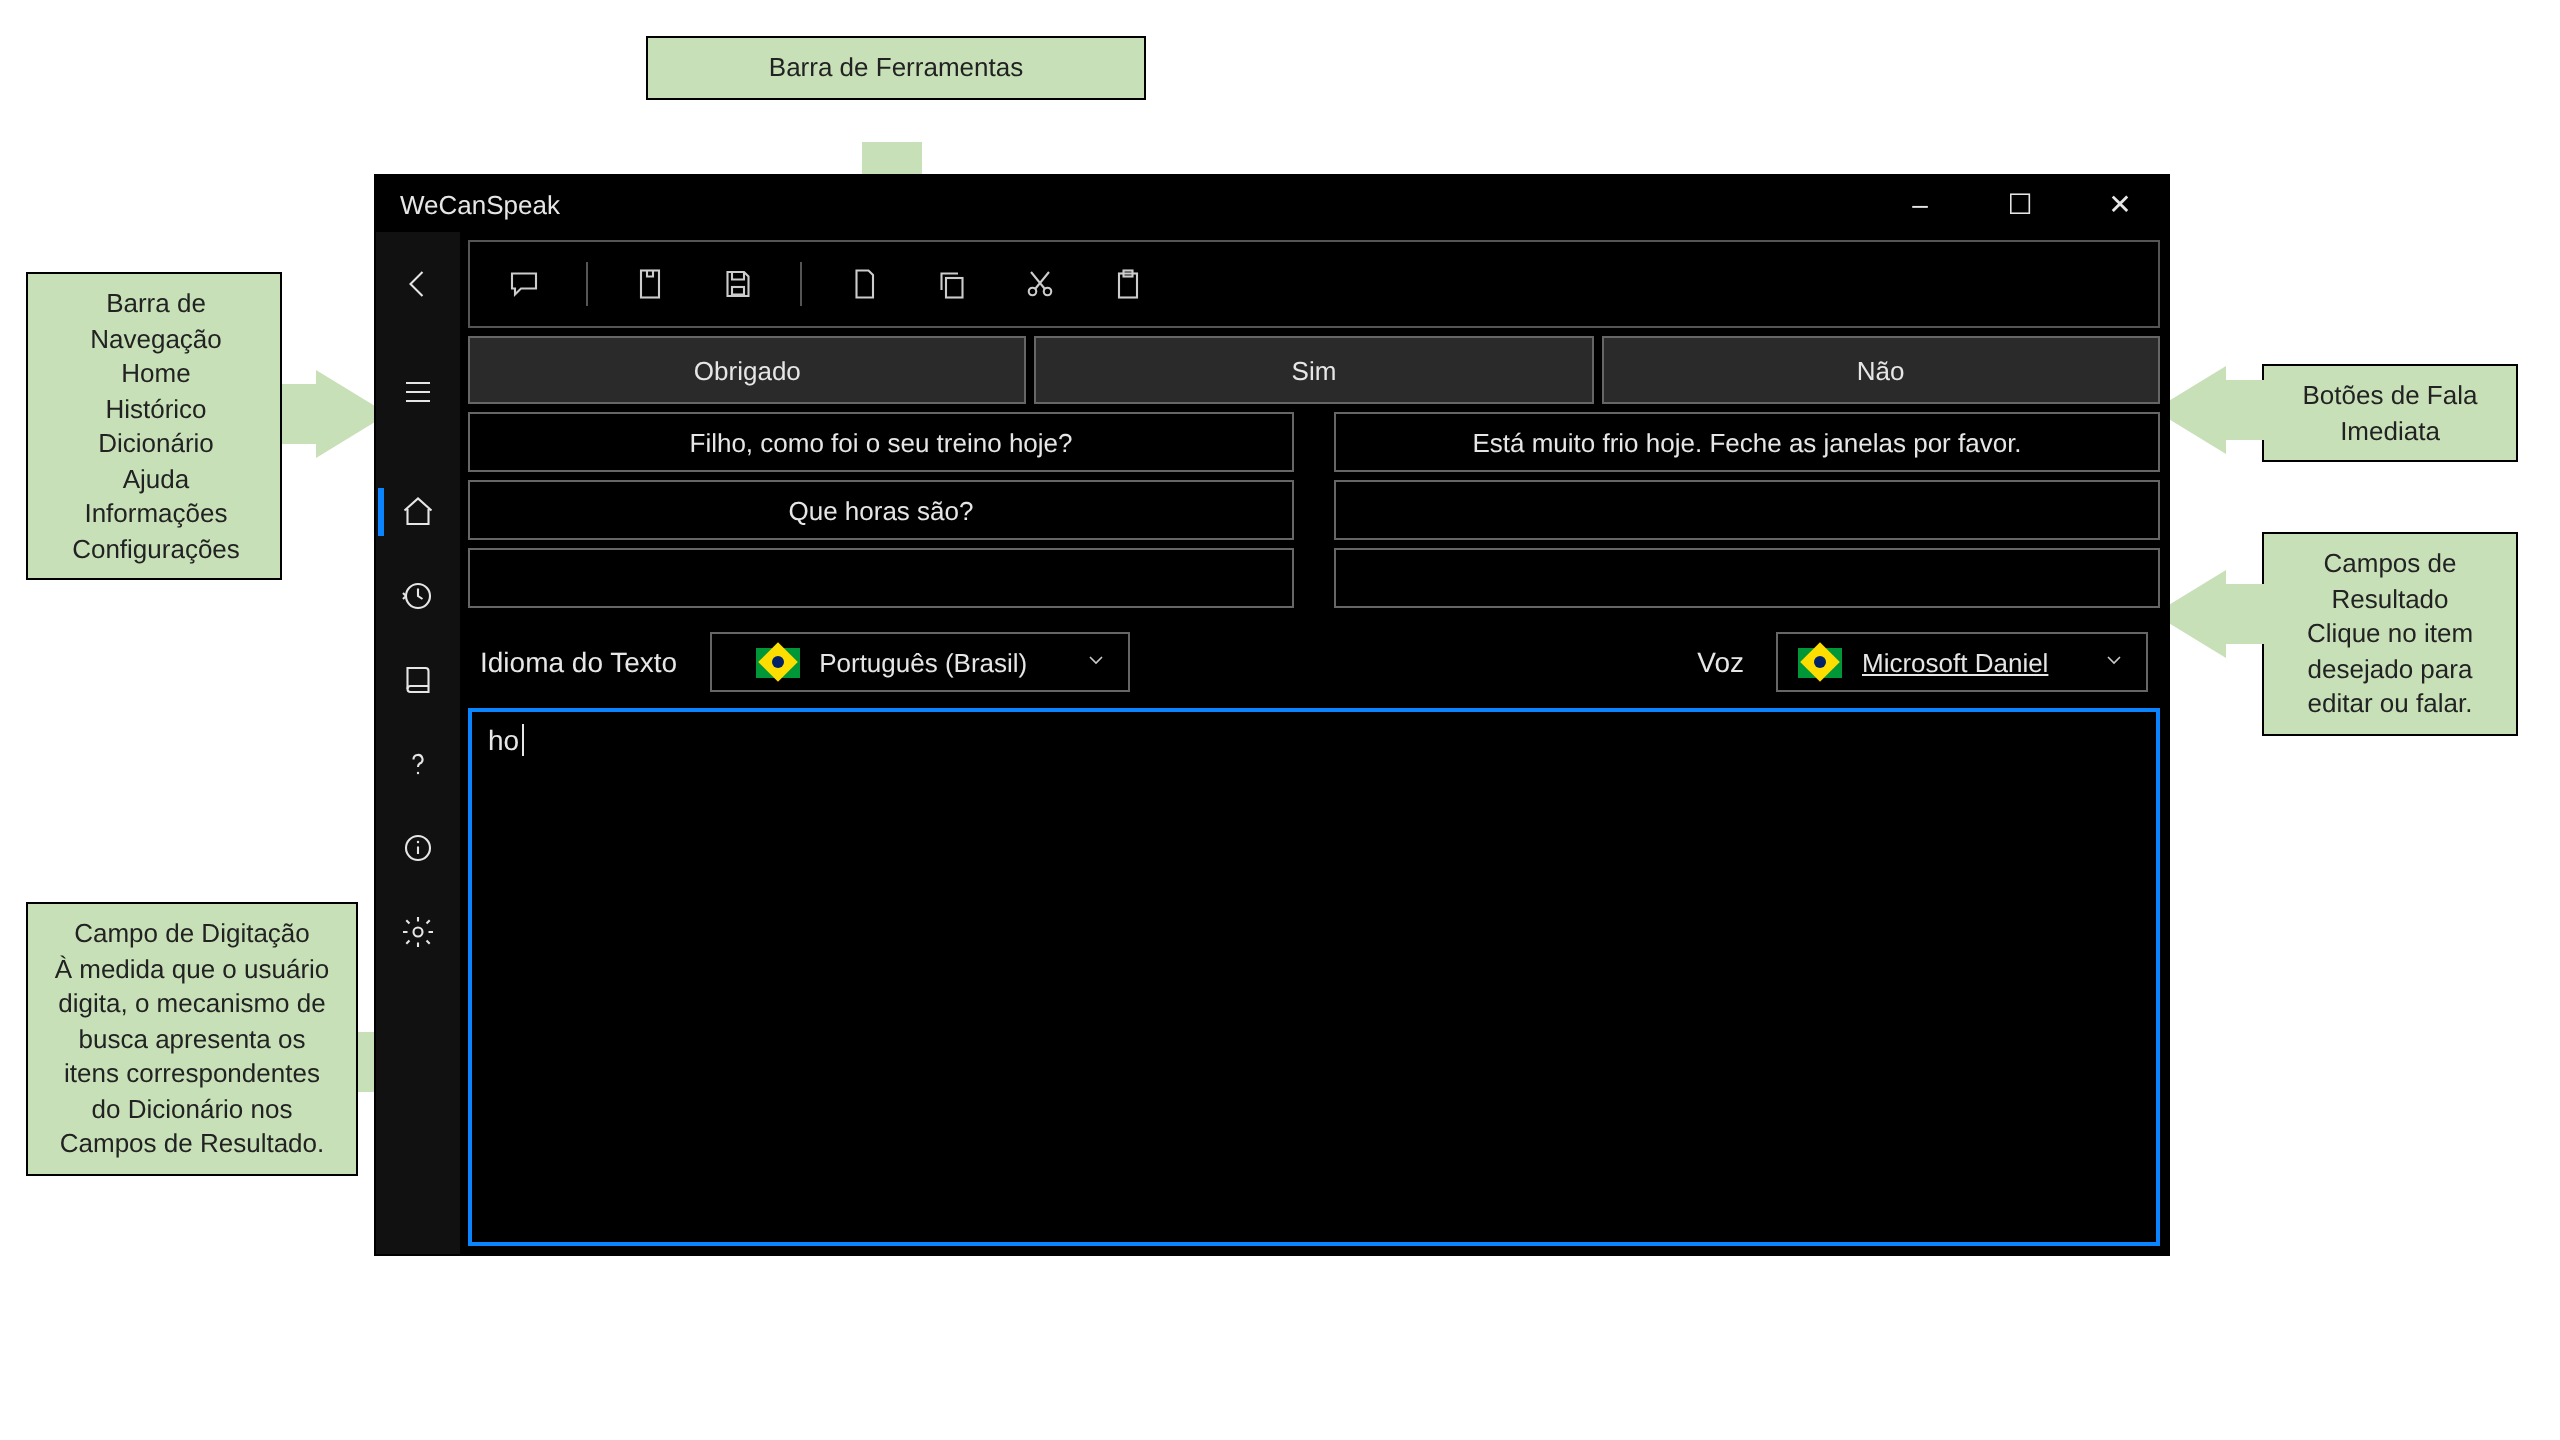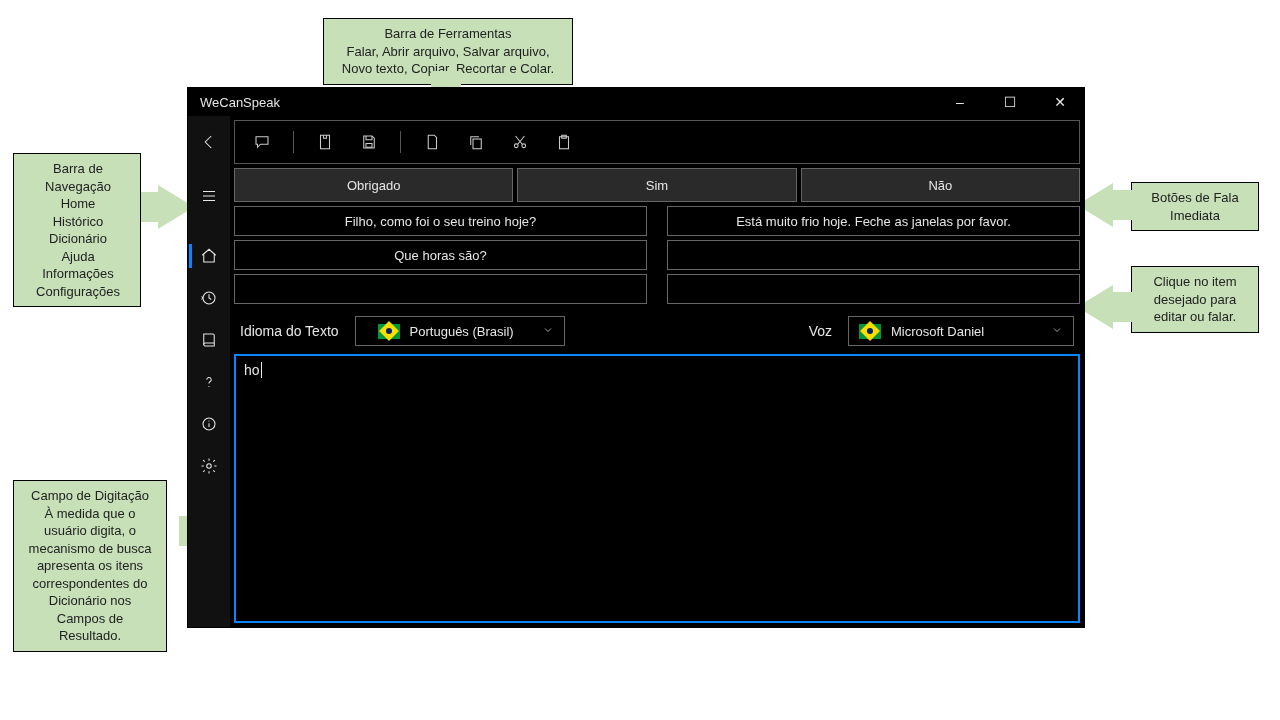--- a/index.html
+++ b/index.html
@@ -214,50 +214,50 @@
     margin-left:1px;
     vertical-align:middle;
   }
 
 </style>
 </head>
 <body>
 
 <div class="callout multiline" style="left:323px; top:18px; width:250px;">
   <span>Barra de Ferramentas</span>
-  <span>Falar, Abrir arquivo, Salvar arquivo, Novo texto, Copiar, Recortar e Colar.</span>
 </div>
 <div class="arrow-stem" style="left:431px; top:71px; width:30px; height:30px;"></div>
 <div class="arrow down" style="left:424px; top:100px;"></div>
 
-<div class="callout multiline" style="left:13px; top:153px; width:128px;padding-left:12px;">
+<div class="callout multiline" style="left:13px; top:136px; width:128px;padding-left:12px;">
   <span>Barra de Navegação</span>
   <span>Home</span>
   <span>Histórico</span>
   <span>Dicionário</span>
   <span>Ajuda</span>
   <span>Informações</span>
   <span>Configurações</span>
 </div>
 <div class="arrow-stem" style="left:141px; top:192px; width:18px; height:30px;"></div>
 <div class="arrow right" style="left:158px; top:185px;"></div>
 
 <div class="callout multiline" style="left:1131px; top:182px; width:128px;">
   <span>Botões de Fala Imediata</span>
 </div>
 <div class="arrow-stem" style="left:1112px; top:190px; width:20px; height:30px;"></div>
 <div class="arrow left" style="left:1077px; top:183px;"></div>
 
 <div class="callout multiline" style="left:1131px; top:266px; width:128px;">
+  <span>Campos de Resultado</span>
   <span>Clique no item desejado para editar ou falar.</span>
 </div>
 <div class="arrow-stem" style="left:1112px; top:292px; width:20px; height:30px;"></div>
 <div class="arrow left" style="left:1077px; top:285px;"></div>
 
-<div class="callout multiline" style="left:13px; top:480px; width:154px;">
+<div class="callout multiline" style="left:13px; top:451px; width:166px;">
   <span>Campo de Digitação</span>
   <span>À medida que o usuário digita, o mecanismo de busca apresenta os itens correspondentes do Dicionário nos Campos de Resultado.</span>
 </div>
 <div class="arrow-stem" style="left:179px; top:516px; width:40px; height:30px;"></div>
 <div class="arrow right" style="left:218px; top:509px;"></div>
 
 <div class="callout multiline" style="left:449px; top:446px; width:192px;">
   <span>Lista de Idiomas</span>
   <span>O WeCanSpeak é universal, você pode escrever e falar em qualquer idioma.</span>
 </div>
@@ -426,21 +426,21 @@
         <span class="lbl">Idioma do Texto</span>
         <div class="combo" style="width:210px;padding-left:22px;">
           <span class="flag-br"></span>
           <span>Português (Brasil)</span>
           <span class="chev"><svg viewBox="0 0 24 24">
                 <path d="M6 9l6 6 6-6"></path>
               </svg></span>
         </div>
         <div style="flex:1"></div>
         <span class="lbl">Voz</span>
-        <div class="combo" style="width:226px;">
+        <div class="combo" style="width:186px;text-decoration:underline;">
           <span class="flag-br"></span>
           <span>Microsoft Daniel</span>
           <span class="chev"><svg viewBox="0 0 24 24">
                 <path d="M6 9l6 6 6-6"></path>
               </svg></span>
         </div>
       </div>
 
       <div class="textarea">
         <span>ho</span>

